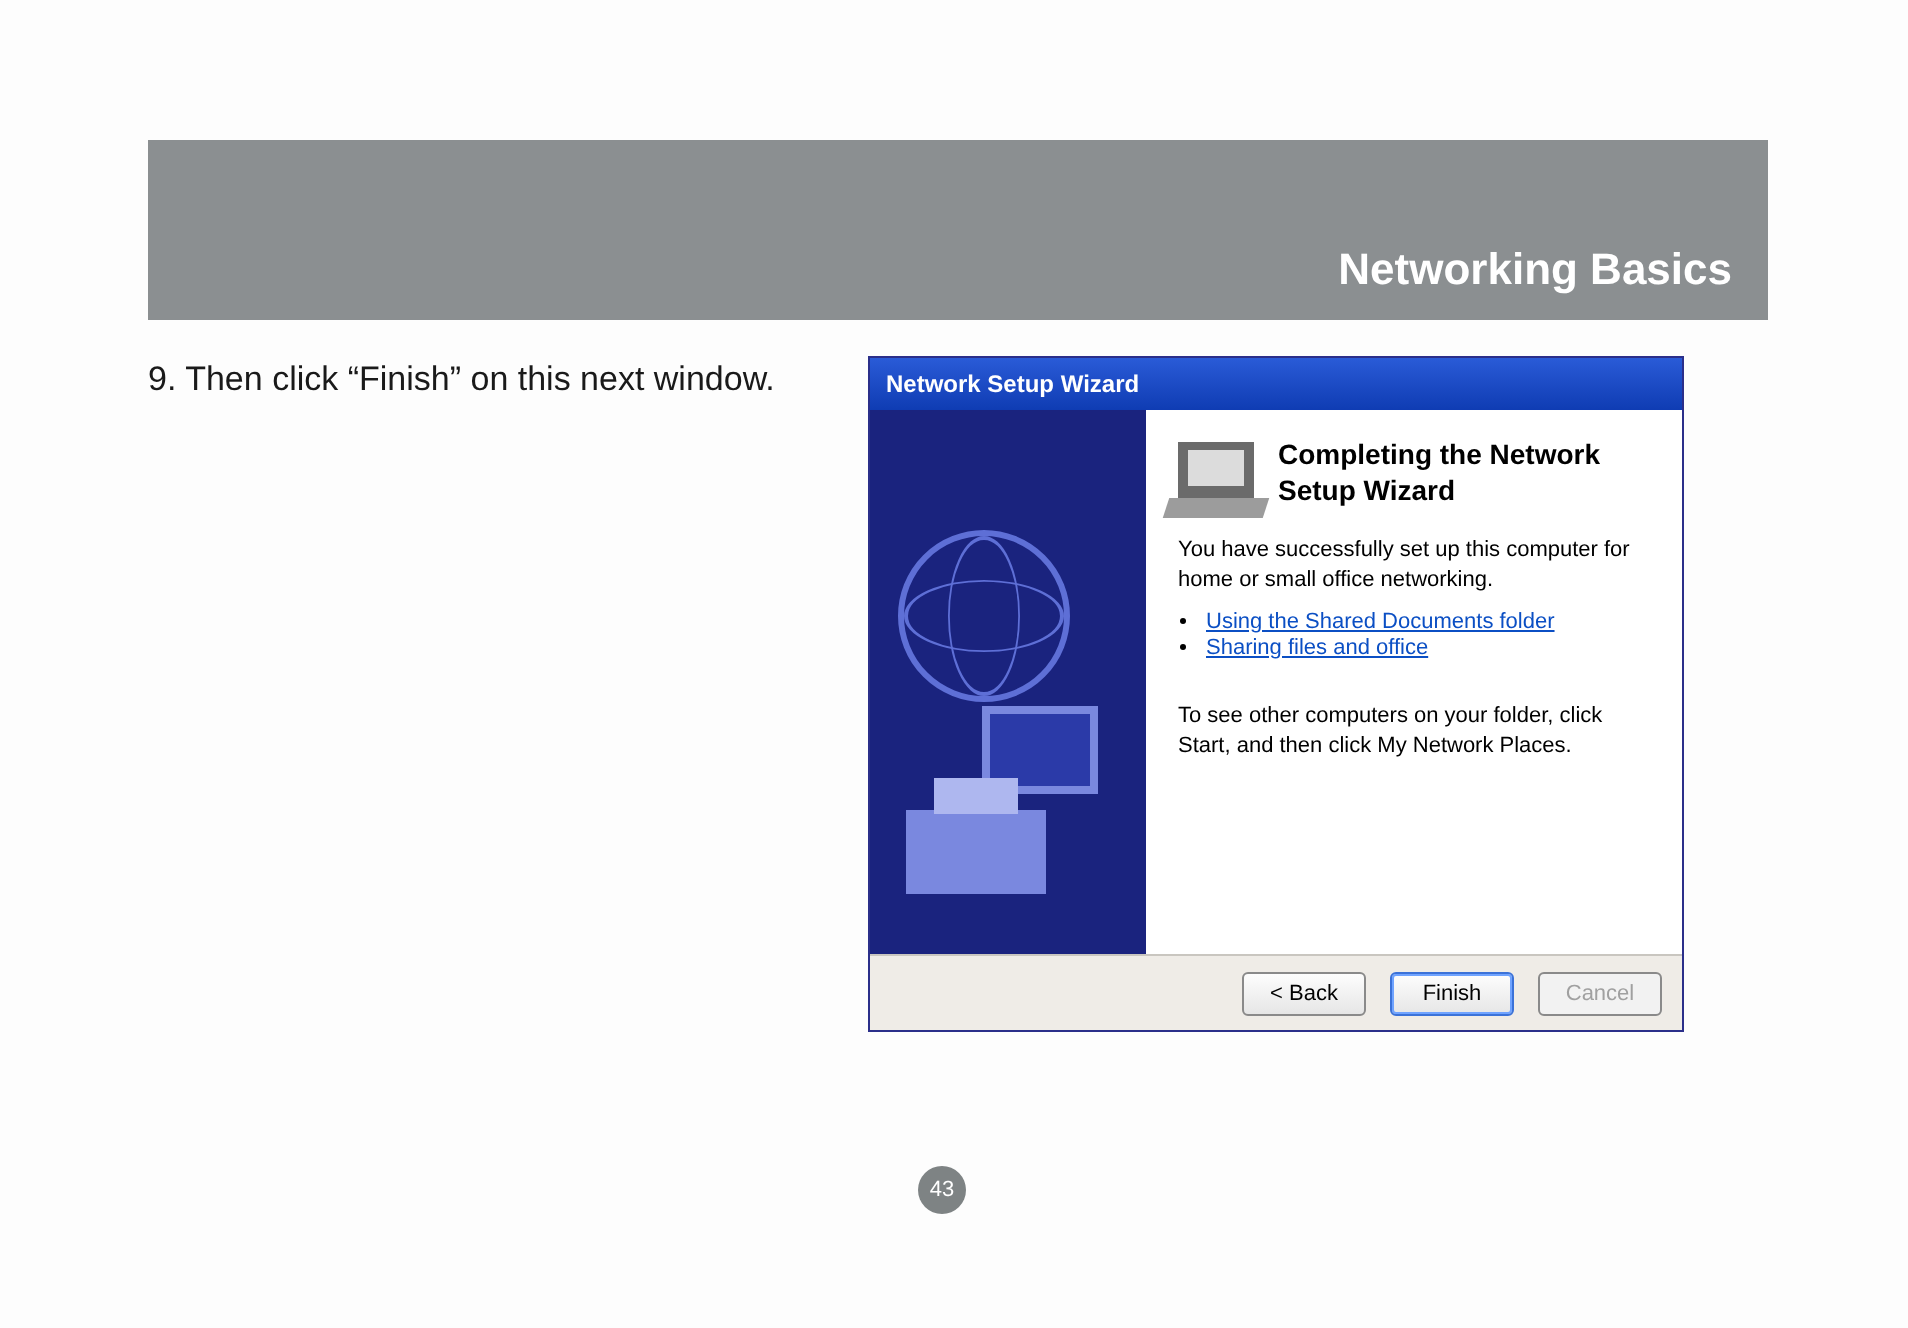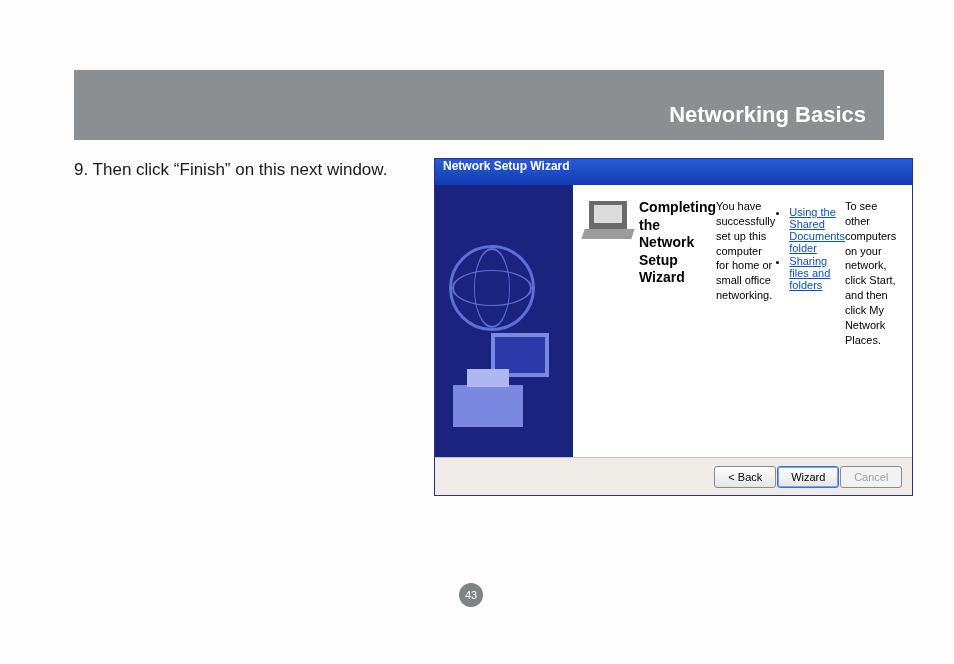--- a/index.html
+++ b/index.html
@@ -10,21 +10,21 @@
     font-family: Arial, Helvetica, sans-serif;
     position: relative;
   }
   .page {
     position: absolute;
     left: 74px;
     top: 70px;
     width: 810px;
   }
   .header-bar {
-    height: 70px;
+    height: 90px;
     background: #8b8f91;
     display: flex;
     align-items: flex-end;
     justify-content: flex-end;
     padding: 0 18px 12px 0;
   }
   .header-title {
     color: #ffffff;
     font-size: 22px;
     font-weight: bold;
@@ -47,66 +47,67 @@
     font-size: 11px;
     color: #000;
   }
   .wizard-titlebar {
     height: 26px;
     background: linear-gradient(#2a5bd7, #0f3cb3);
     color: #fff;
     font-weight: bold;
     font-size: 12px;
     display: flex;
+    align-items: center;
     padding-left: 8px;
   }
   .wizard-body {
     display: flex;
     height: 272px;
     background: #fff;
   }
   .wizard-side {
     width: 138px;
     background: #1a237e;
     position: relative;
     overflow: hidden;
   }
   .wizard-main {
     flex: 1;
     padding: 14px 16px 10px 16px;
     display: flex;
-    flex-direction: row;
+    flex-direction: column;
   }
   .wizard-heading-row {
     display: flex;
     align-items: flex-start;
     gap: 12px;
   }
   .wizard-heading {
     font-size: 14px;
     font-weight: bold;
     line-height: 1.25;
   }
-  .wizard-text { margin-top: 0; line-height: 1.35; }
+  .wizard-text { margin-top: 14px; line-height: 1.35; }
   .wizard-list { margin: 6px 0 6px 14px; }
   .wizard-list li { margin: 1px 0; }
   .wizard-link { color: #0b4fc4; text-decoration: underline; cursor: pointer; }
   .wizard-close-hint {
     margin-top: auto;
     padding-bottom: 6px;
   }
   .wizard-footer {
     height: 38px;
     background: #efece7;
     border-top: 1px solid #c9c6c0;
     display: flex;
     align-items: center;
     justify-content: flex-end;
     padding-right: 10px;
-    gap: 1px;
+    gap: 12px;
   }
   .wiz-btn {
     min-width: 62px;
     height: 22px;
     font-size: 11px;
     border: 1px solid #8a8a8a;
     border-radius: 3px;
     background: linear-gradient(#fdfdfd, #e6e6e6);
     cursor: pointer;
     padding: 0 8px;
@@ -219,32 +220,32 @@
             <div class="wizard-heading">Completing the Network Setup Wizard</div>
           </div>
 
           <div class="wizard-text">You have successfully set up this computer for home or small office networking.</div>
 
           <ul class="wizard-list">
             <li>
               <span class="wizard-link">Using the Shared Documents folder</span>
             </li>
             <li>
-              <span class="wizard-link">Sharing files and folders</span>
+              <span class="wizard-link">Sharing files and office</span>
             </li>
           </ul>
 
-          <div class="wizard-text">To see other computers on your network, click Start, and then click My Network Places.</div>
+          <div class="wizard-text">To see other computers on your folder, click Start, and then click My Network Places.</div>
 
         </div>
       </div>
 
       <div class="wizard-footer">
         <button class="wiz-btn">&lt; Back</button>
-        <button class="wiz-btn primary">Wizard</button>
+        <button class="wiz-btn primary">Finish</button>
         <button class="wiz-btn disabled">Cancel</button>
       </div>
     </div>
   </div>
 </div>
 
 <div class="page-num-badge">
   <span>43</span>
 </div>
 

